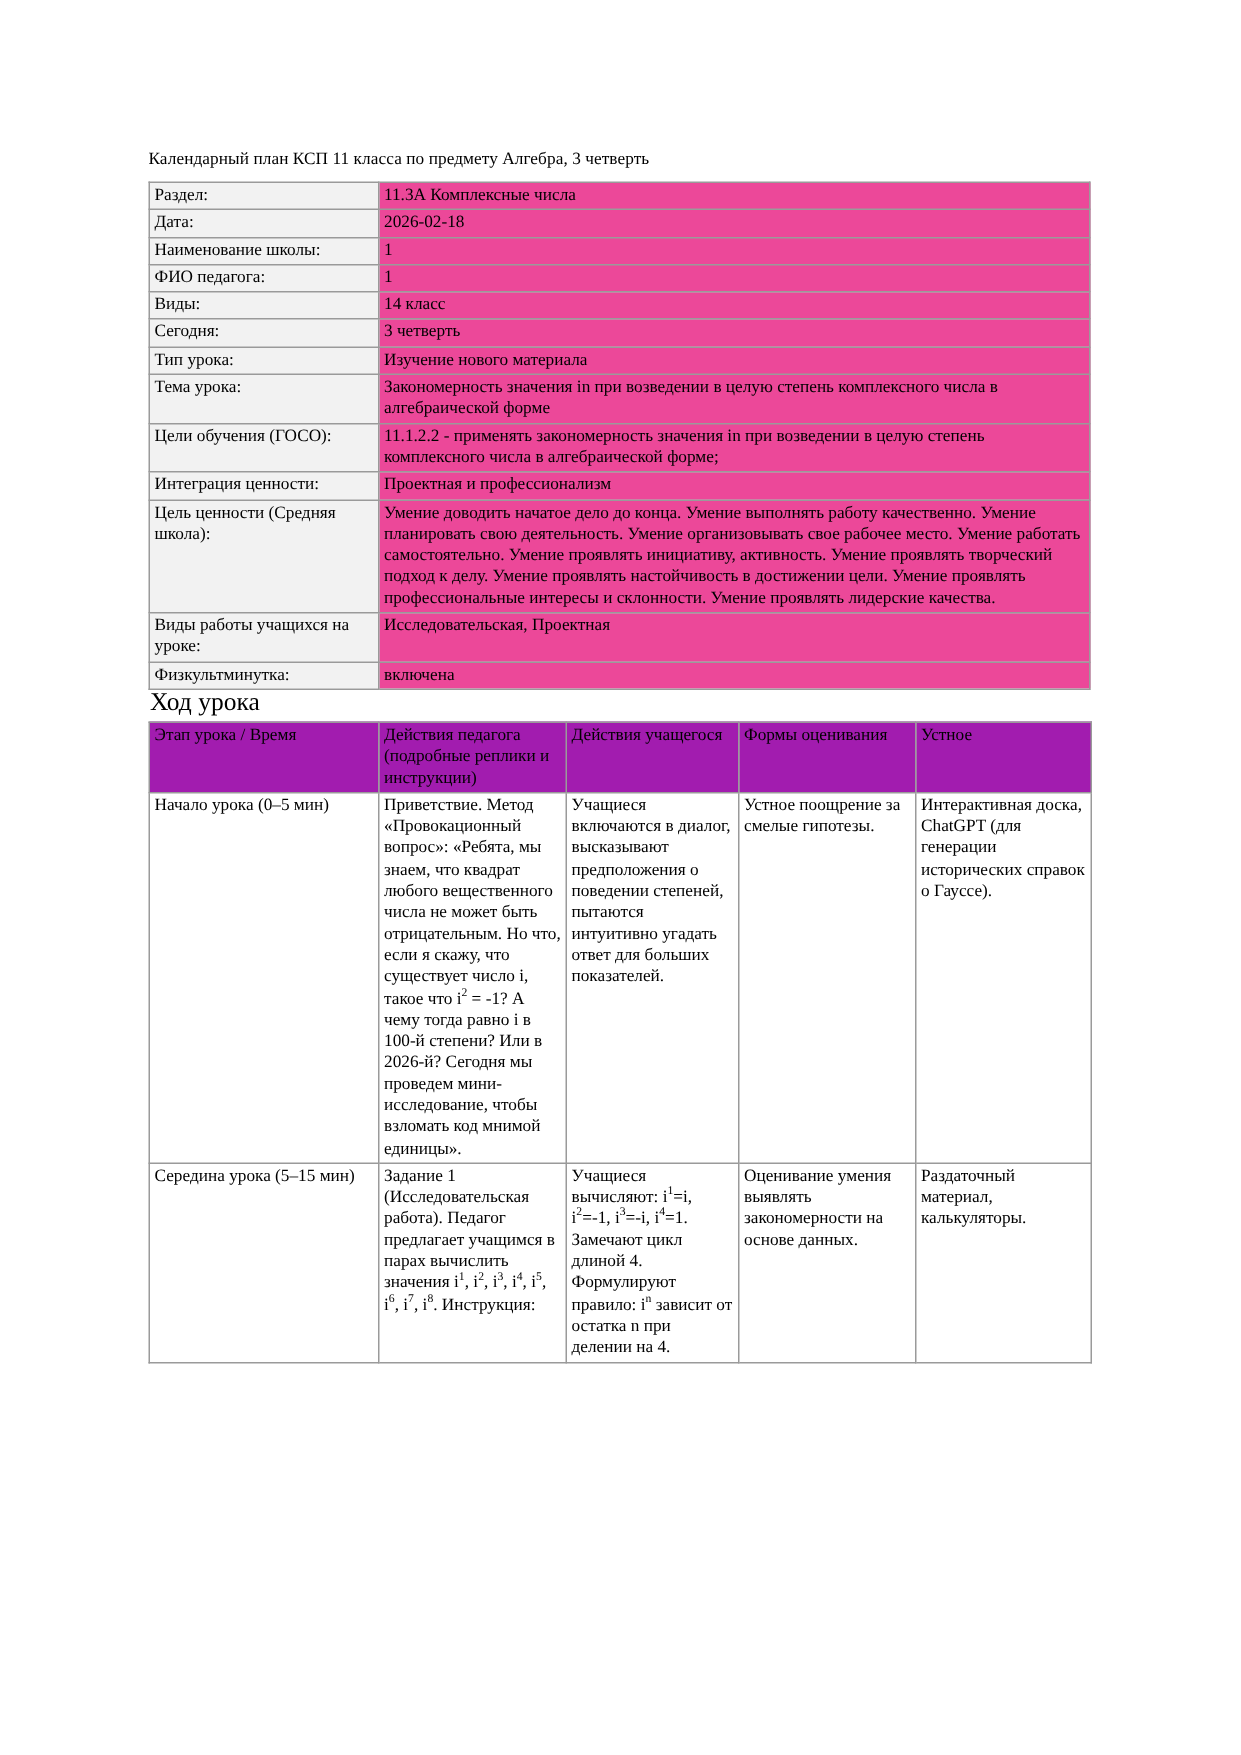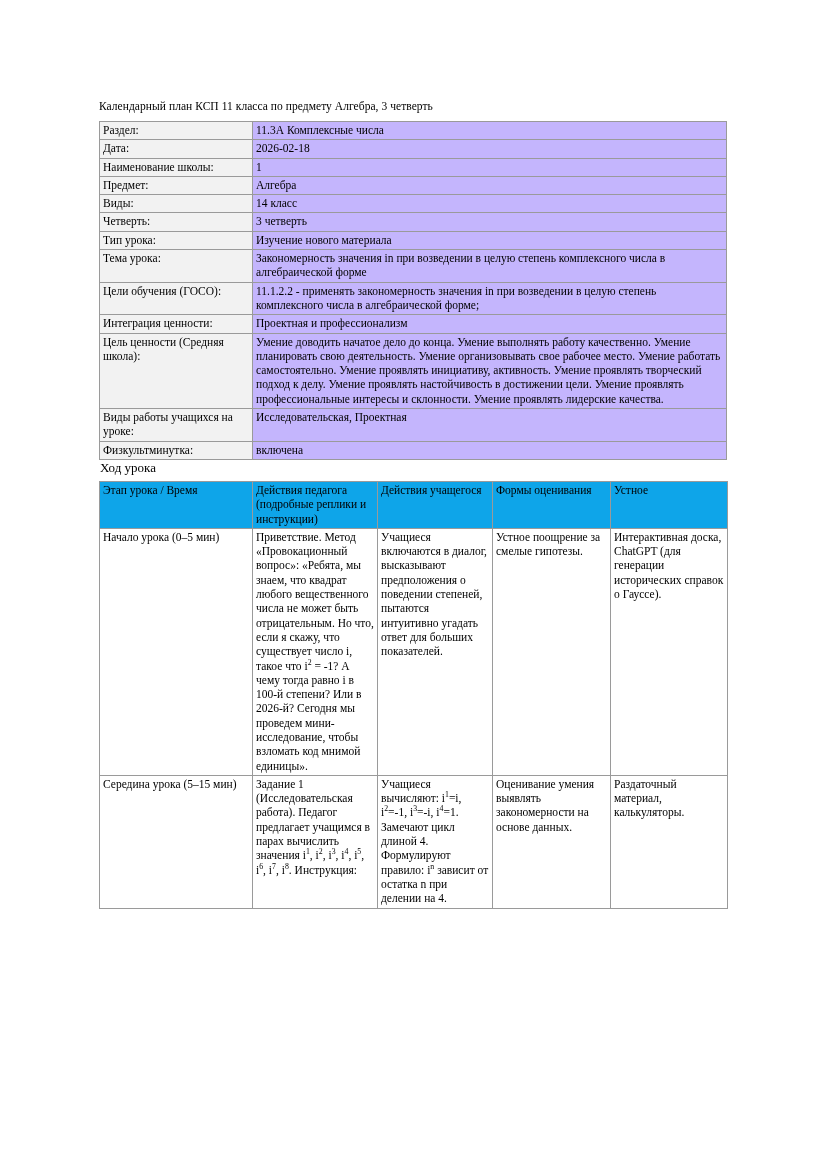--- a/index.html
+++ b/index.html
@@ -42,29 +42,29 @@
     vertical-align: top;
     line-height: 14.3px;
     font-weight: normal;
     text-align: left;
   }
   table.meta td.label {
     background: #f2f2f2;
     width: 153px;
   }
   table.meta td.value {
-    background: #c4b5fd;
+    background: #ec4899;
   }
   .section-caption {
-    font-size: 13px;
+    font-size: 17px;
     line-height: 14px;
     margin: 1px 0 6px 1px;
   }
   table.flow th {
-    background: #0ea5e9;
+    background: #a21caf;
   }
   .c0 { width: 153px; }
   .c1 { width: 125px; }
   .c2 { width: 115px; }
   .c3 { width: 118px; }
   .c4 { width: 117px; }
   sup {
     font-size: 0.68em;
     line-height: 0;
     vertical-align: super;
@@ -89,29 +89,29 @@
         </tr>
         <tr>
           <td class="label">Дата:</td>
           <td class="value">2026-02-18</td>
         </tr>
         <tr>
           <td class="label">Наименование школы:</td>
           <td class="value">1</td>
         </tr>
         <tr>
-          <td class="label">Предмет:</td>
-          <td class="value">Алгебра</td>
+          <td class="label">ФИО педагога:</td>
+          <td class="value">1</td>
         </tr>
         <tr>
           <td class="label">Виды:</td>
           <td class="value">14 класс</td>
         </tr>
         <tr>
-          <td class="label">Четверть:</td>
+          <td class="label">Сегодня:</td>
           <td class="value">3 четверть</td>
         </tr>
         <tr>
           <td class="label">Тип урока:</td>
           <td class="value">Изучение нового материала</td>
         </tr>
         <tr>
           <td class="label">Тема урока:</td>
           <td class="value">Закономерность значения in при возведении в целую степень комплексного числа в алгебраической форме</td>
         </tr>

